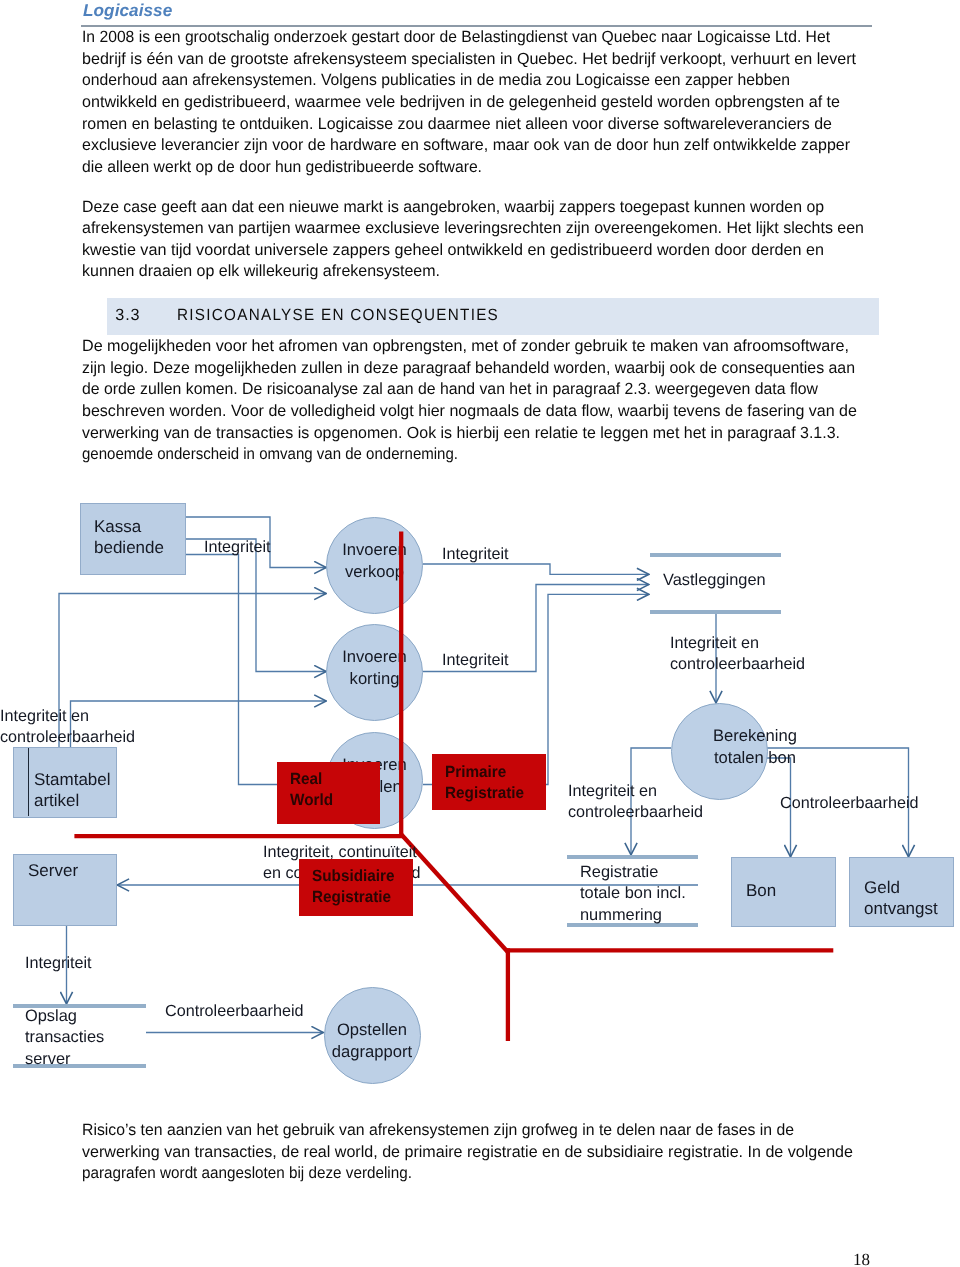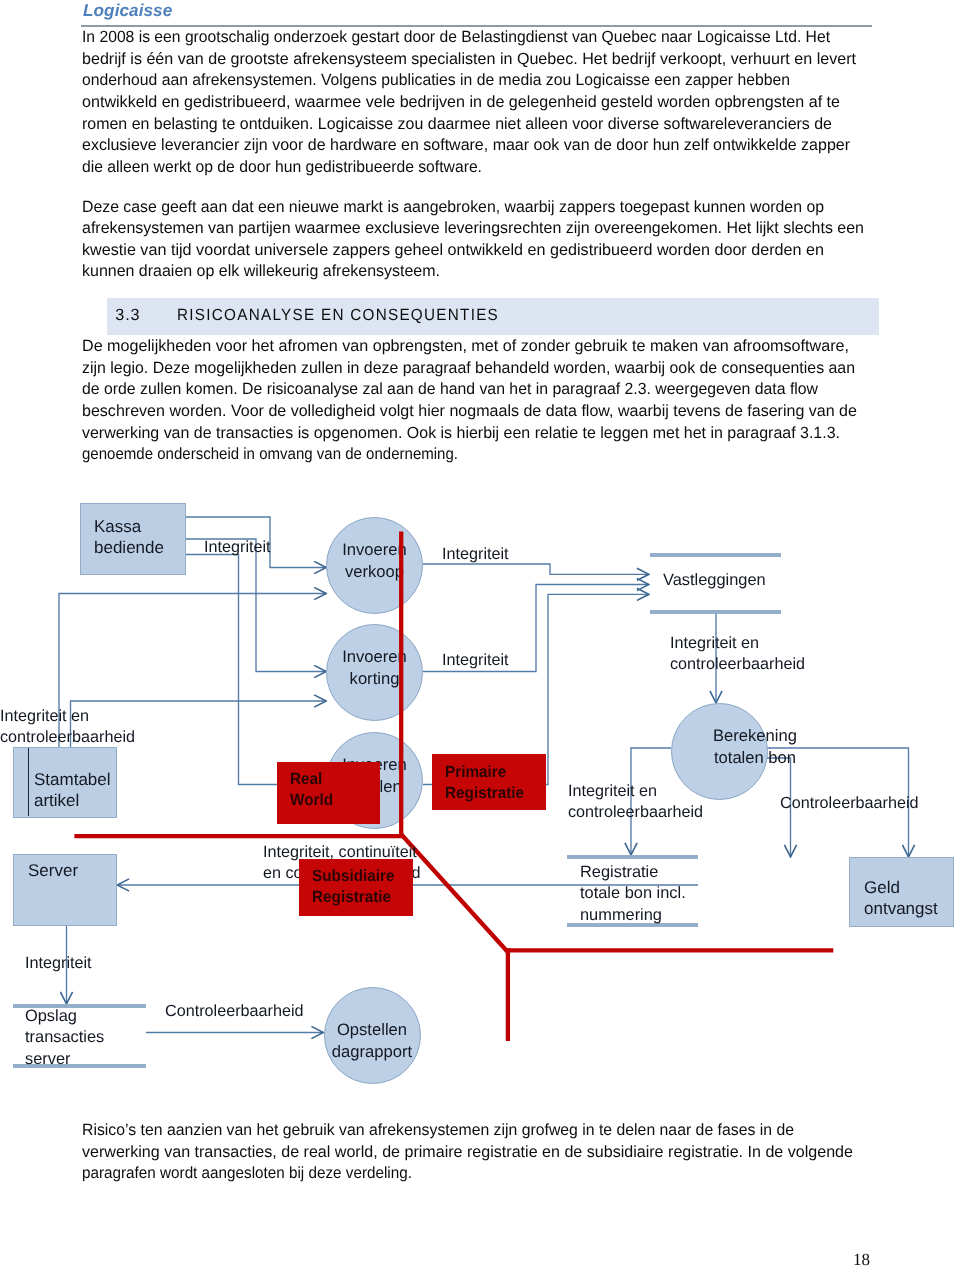--- a/index.html
+++ b/index.html
@@ -117,20 +117,23 @@
     <span style="left:13px;top:12px;">Kassa
 bediende</span>
   </div>
   <div class="dbox" style="left:13px;top:747px;width:104px;height:71px;">
     <span class="barline" style="left:13.5px;top:0px;width:1.8px;height:68px;background:#1b2736;"></span>
     <span style="left:20px;top:21px;">Stamtabel
 artikel</span>
   </div>
   <div class="dbox" style="left:13px;top:854px;width:104px;height:72px;">
     <span style="left:14px;top:5px;">Server</span>
+  </div>
+  <div class="dbox" style="left:731px;top:857px;width:105px;height:70px;">
+    <span style="left:14px;top:22px;">Bon</span>
   </div>
   <div class="dbox" style="left:849px;top:857px;width:105px;height:70px;padding-left:18px;">
     <span style="left:14px;top:19px;">Geld
 ontvangst</span>
   </div>
 
   <div class="dcirc" style="left:326px;top:516.5px;width:97px;height:97px;">
     <span style="top:21px;">Invoeren
 verkoop</span>
   </div>

